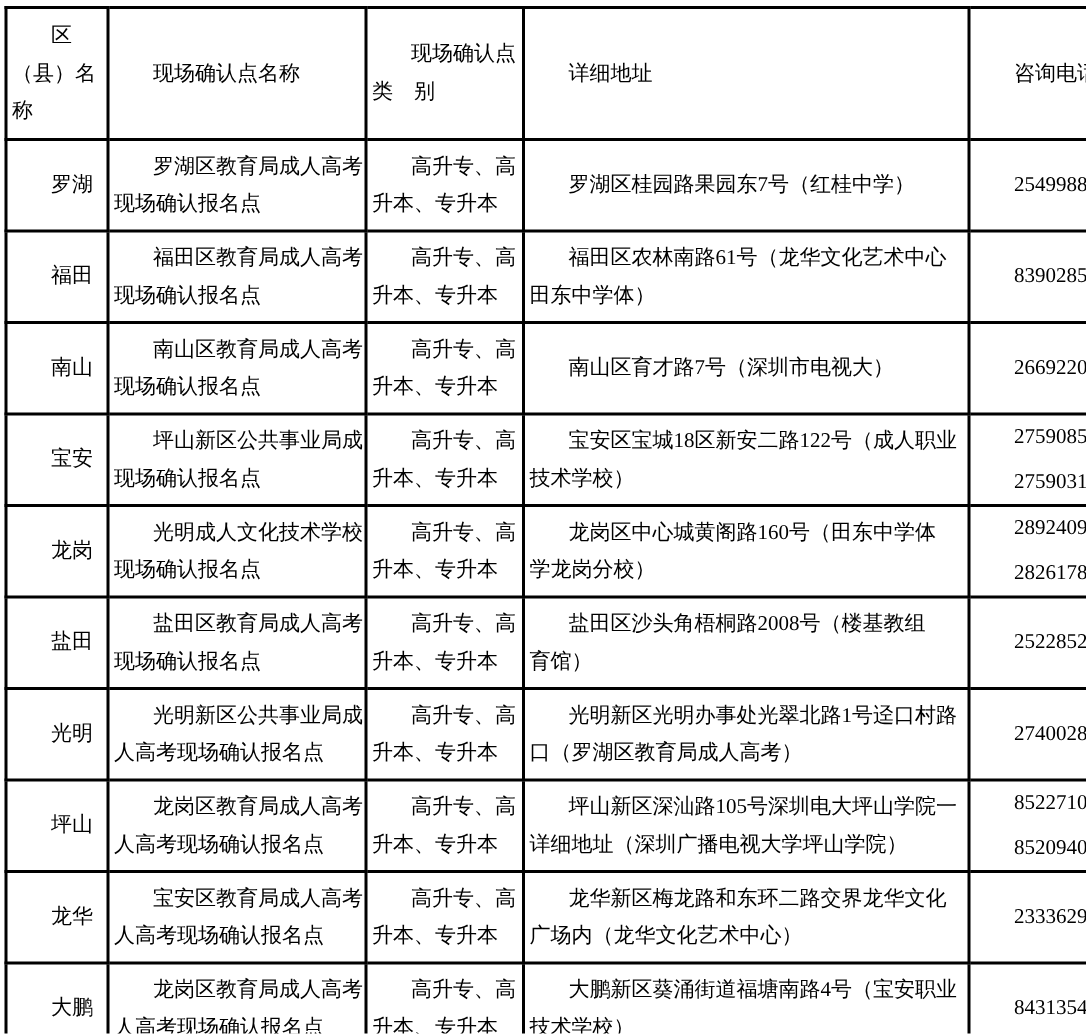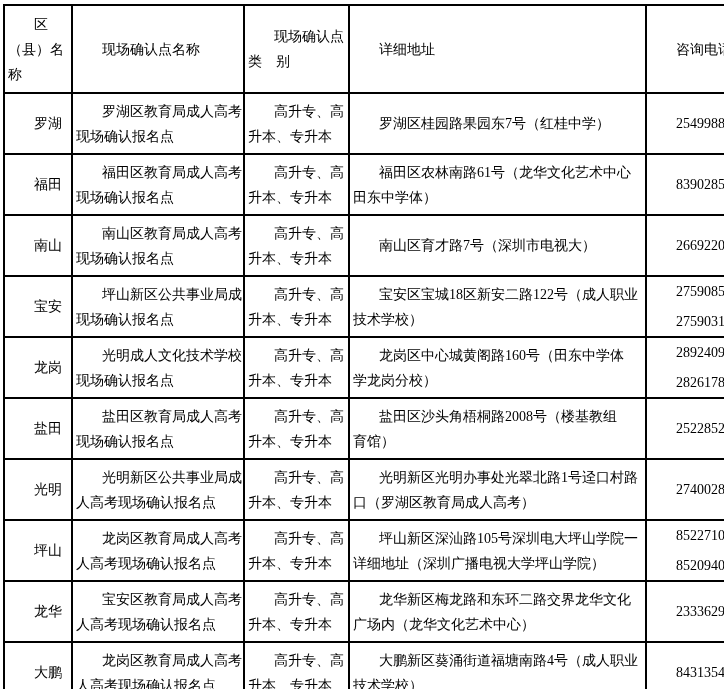--- a/index.html
+++ b/index.html
@@ -268,21 +268,21 @@
       </td>
       <td>
         <div class="ln ind">龙岗区教育局成人高考</div>
         <div class="ln">人高考现场确认报名点</div>
       </td>
       <td>
         <div class="ln ind">高升专、高</div>
         <div class="ln">升本、专升本</div>
       </td>
       <td>
-        <div class="ln ind">大鹏新区葵涌街道福塘南路4号（成人职业</div>
+        <div class="ln ind">大鹏新区葵涌街道福塘南路4号（宝安职业</div>
         <div class="ln">技术学校）</div>
       </td>
       <td>
         <div class="ln ind">84313540</div>
       </td>
     </tr>
   </tbody>
 </table>
 
 </body></html>

